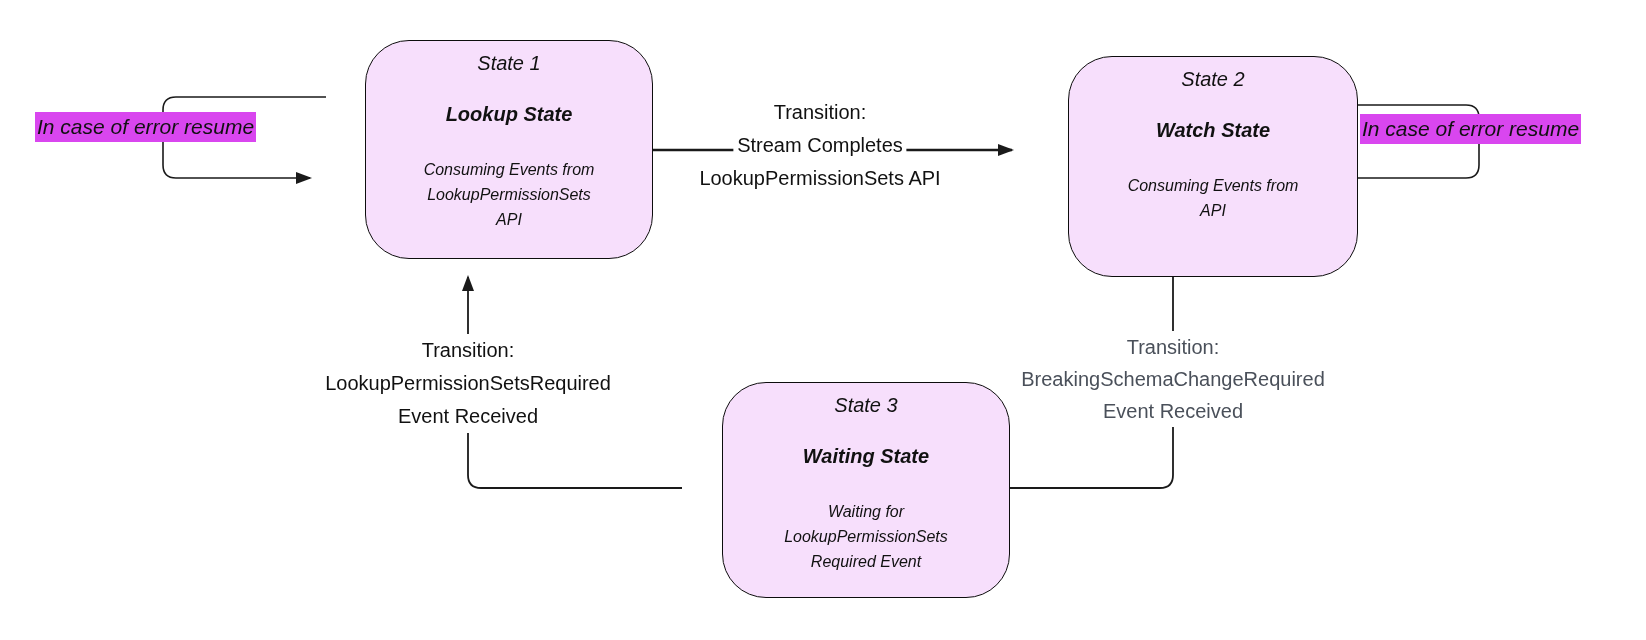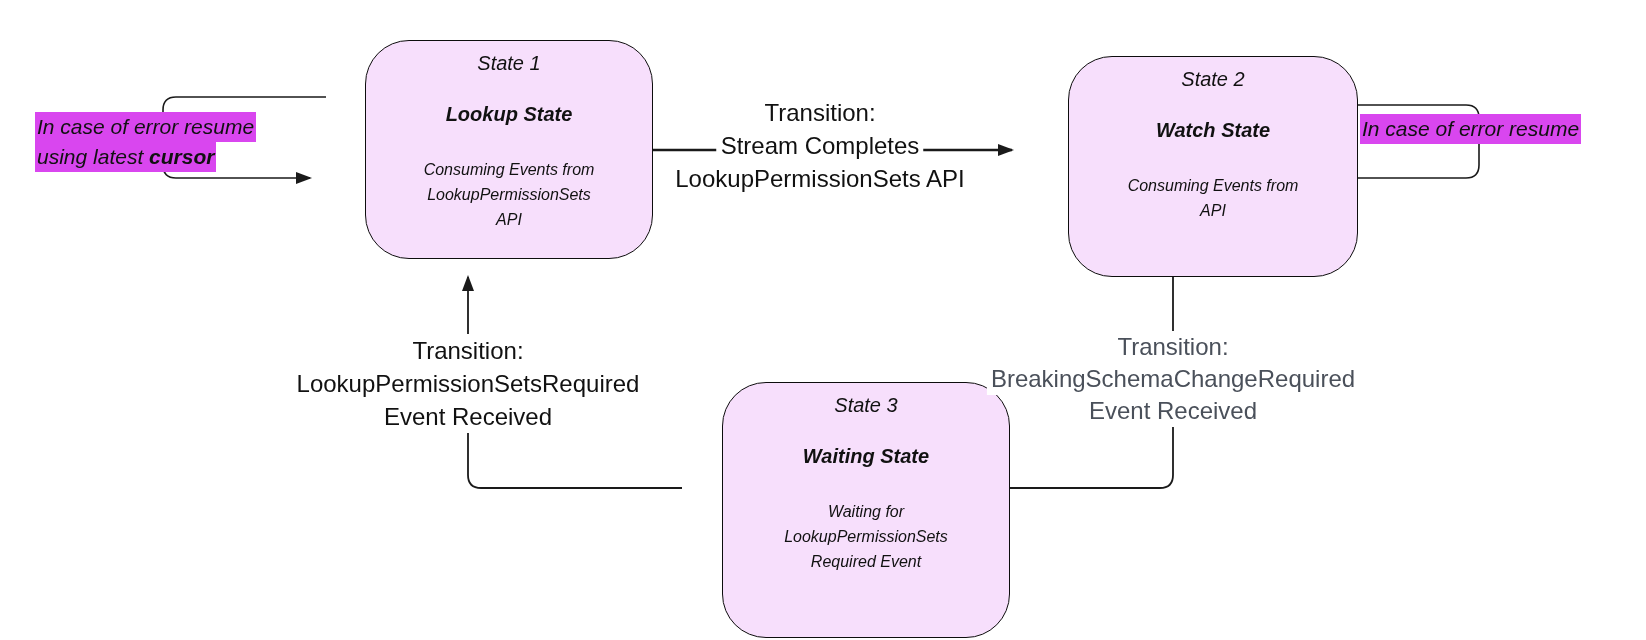--- a/index.html
+++ b/index.html
@@ -20,36 +20,36 @@
     border:1.5px solid var(--state-border,#0d0d0d);
     border-radius:44px;
     display:flex;flex-direction:column;align-items:center;text-align:center;margin-left:40px;
   }
   .state-title{font-style:italic;font-size:20px;line-height:23px;margin-top:11px;}
   .state-name{font-style:italic;font-weight:bold;font-size:20px;line-height:23px;margin-top:28px;}
   .state-desc{font-style:italic;font-size:16px;line-height:25px;margin-top:31px;}
 
   .edge-label{
     position:absolute;z-index:3;transform:translateX(-50%);
-    font-size:24px;line-height:33px;text-align:center;white-space:nowrap;
+    font-size:20px;line-height:33px;text-align:center;white-space:nowrap;
   }
   .edge-label .lbl-line{background:#ffffff;width:fit-content;margin:0 auto;padding:0 4px;}
   .edge-label.muted{color:var(--muted-label,#4a505a);line-height:32px;}
 
   .annotation{
     position:absolute;z-index:3;font-style:italic;font-size:21px;line-height:30px;
     white-space:nowrap;
   }
   .annotation .ann-line{background:#d946ef;width:fit-content;padding:0 2px;}
   .annotation b{font-style:italic;}
 
   
   #state1{left:325px;top:40px;width:288px;height:219px;}
   #state2{left:1028px;top:56px;width:290px;height:221px;}
-  #state3{left:682px;top:382px;width:288px;height:256px;}
+  #state3{left:682px;top:382px;width:288px;height:216px;}
   #label-mid{left:820px;top:96px;}
   #label-bl{left:468px;top:334px;}
   #label-br{left:1173px;top:331px;}
   #note-left{left:35px;top:112px;}
   #note-right{left:1360px;top:114px;}
 </style>
 </head>
 <body>
 
 <div class="canvas">
@@ -109,20 +109,19 @@
   </div>
 
   <div class="edge-label muted" id="label-br">
     <div class="lbl-line">Transition:</div>
     <div class="lbl-line">BreakingSchemaChangeRequired</div>
     <div class="lbl-line">Event Received</div>
   </div>
 
   <div class="annotation" id="note-left">
     <div class="ann-line">In case of error resume</div>
-    <div class="ann-line"><span>using latest </span><b>cursor</b></div>
   </div>
 
   <div class="annotation" id="note-right">
     <div class="ann-line">In case of error resume</div>
   </div>
 
 </div>
 
 </body></html>

